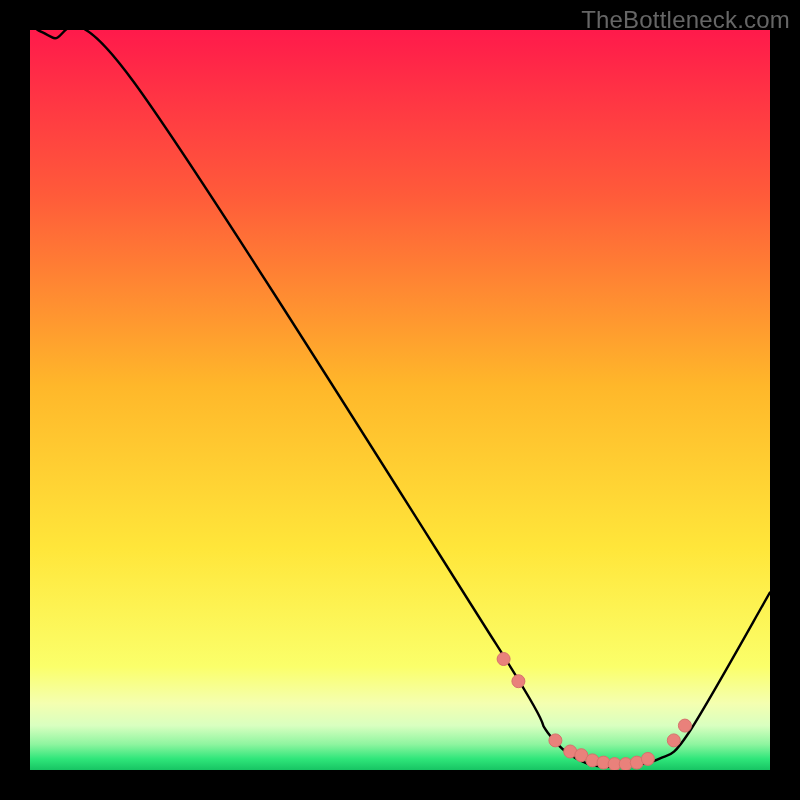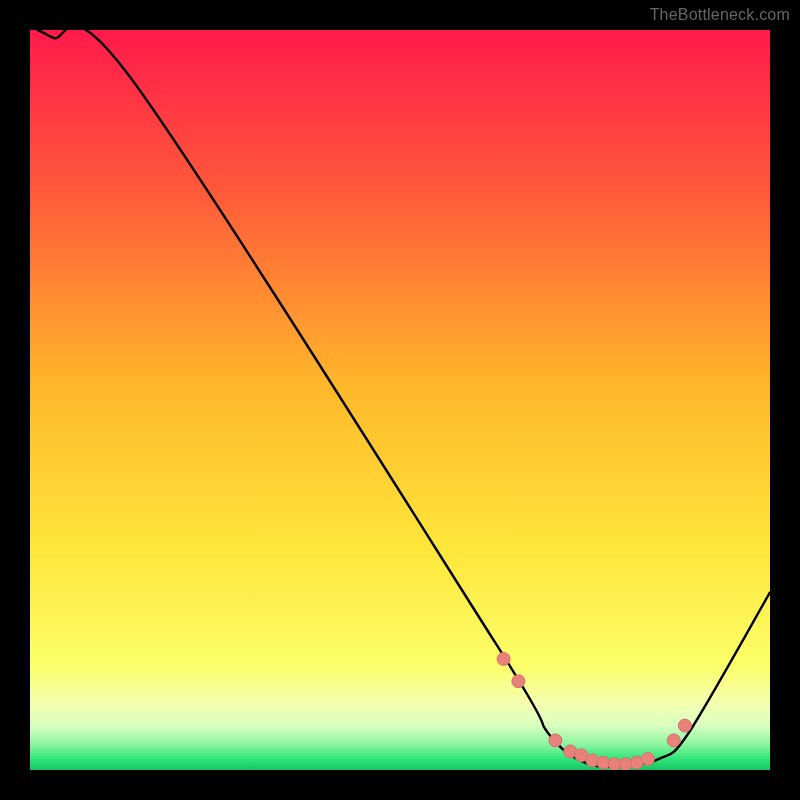--- a/index.html
+++ b/index.html
@@ -24,21 +24,21 @@
     left: 30px;
     top: 30px;
     width: 740px;
     height: 740px;
   }
   .watermark {
     position: absolute;
     top: 6px;
     right: 10px;
     color: #666;
-    font-size: 16px;
+    font-size: 24px;
     font-weight: 500;
     letter-spacing: 0.2px;
     user-select: none;
   }
 </style>
 </head>
 <body>
 
 <div class="frame">
 

